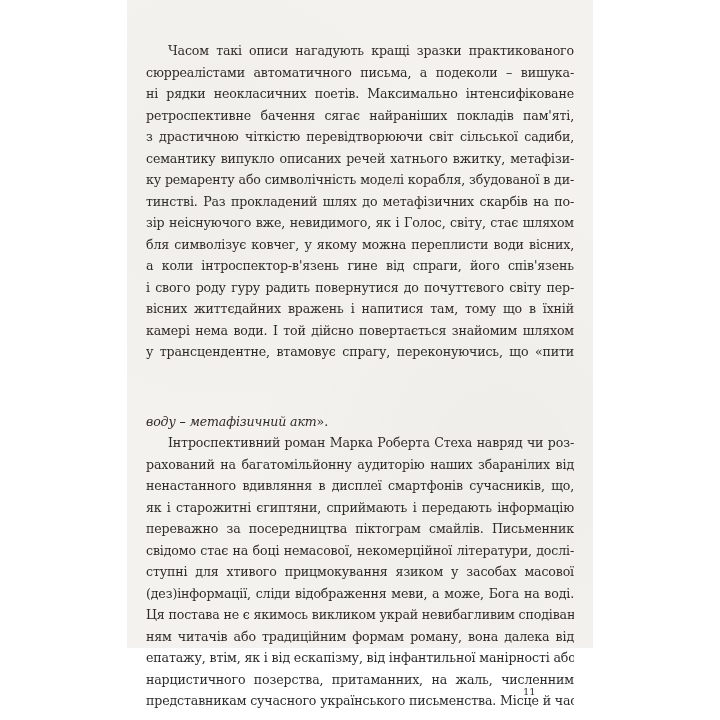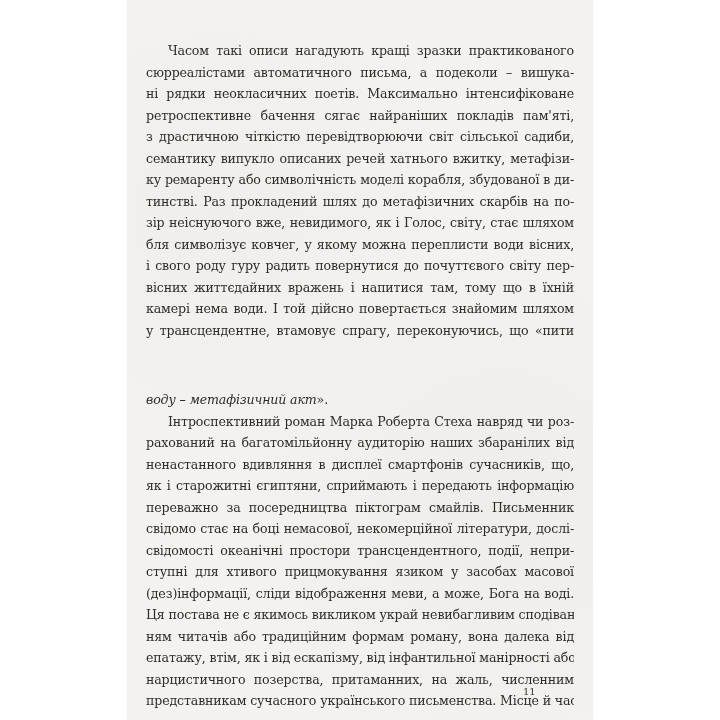--- a/index.html
+++ b/index.html
@@ -1,20 +1,20 @@
 <!DOCTYPE html>
 <html><head>
 <meta charset="utf-8">
 <style>
   html, body { margin:0; padding:0; }
   body {
     width:720px; height:720px; background:#ffffff; position:relative; overflow:hidden;
   }
   .page {
-    position:absolute; left:127px; top:0; width:466px; height:720px;
+    position:absolute; left:127px; top:0; width:466px; height:648px;
     background:#f4f2ee;
     background-image:
       radial-gradient(circle at 20% 30%, rgba(0,0,0,0.015) 0, transparent 40%),
       radial-gradient(circle at 80% 70%, rgba(0,0,0,0.02) 0, transparent 45%);
   }
   .text {
     position:absolute; left:19px; top:40px; width:428px;
     font-family:"DejaVu Serif", "Liberation Serif", serif;
     font-size:12.6px; line-height:21.5px; color:#2e2b29;
     letter-spacing:-0.15px;
@@ -42,34 +42,34 @@
       <span class="line indent">Часом такі описи нагадують кращі зразки практикованого</span>
       <span class="line">сюрреалістами автоматичного письма, а подеколи – вишука-</span>
       <span class="line">ні рядки неокласичних поетів. Максимально інтенсифіковане</span>
       <span class="line">ретроспективне бачення сягає найраніших покладів пам'яті,</span>
       <span class="line">з драстичною чіткістю перевідтворюючи світ сільської садиби,</span>
       <span class="line">семантику випукло описаних речей хатнього вжитку, метафізи-</span>
       <span class="line">ку ремаренту або символічність моделі корабля, збудованої в ди-</span>
       <span class="line">тинстві. Раз прокладений шлях до метафізичних скарбів на по-</span>
       <span class="line">зір неіснуючого вже, невидимого, як і Голос, світу, стає шляхом</span>
       <span class="line">бля символізує ковчег, у якому можна переплисти води вісних,</span>
+      <span class="line">а коли інтроспектор-в'язень гине від спраги, його спів'язень</span>
       <span class="line">і свого роду гуру радить повернутися до почуттєвого світу пер-</span>
       <span class="line">вісних життєдайних вражень і напитися там, тому що в їхній</span>
       <span class="line">камері нема води. І той дійсно повертається знайомим шляхом</span>
       <span class="line">у трансцендентне, втамовує спрагу, переконуючись, що «пити</span>
       <span class="line last"><span class="it">воду – метафізичний акт</span><span>».</span></span>
     </div>
     <div>
       <span class="line indent">Інтроспективний роман Марка Роберта Стеха навряд чи роз-</span>
       <span class="line">рахований на багатомільйонну аудиторію наших збаранілих від</span>
       <span class="line">ненастанного вдивляння в дисплеї смартфонів сучасників, що,</span>
       <span class="line">як і старожитні єгиптяни, сприймають і передають інформацію</span>
       <span class="line">переважно за посередництва піктограм смайлів. Письменник</span>
       <span class="line">свідомо стає на боці немасової, некомерційної літератури, дослі-</span>
-      <span class="line">свідомості океанічні простори трансцендентного, події, непри-</span>
       <span class="line">ступні для хтивого прицмокування язиком у засобах масової</span>
       <span class="line">(дез)інформації, сліди відображення меви, а може, Бога на воді.</span>
       <span class="line">Ця постава не є якимось викликом украй невибагливим сподіван-</span>
       <span class="line">ням читачів або традиційним формам роману, вона далека від</span>
       <span class="line">епатажу, втім, як і від ескапізму, від інфантильної манірності або</span>
       <span class="line">нарцистичного позерства, притаманних, на жаль, численним</span>
       <span class="line">представникам сучасного українського письменства. Місце й час</span>
 
     </div>
   </div>

